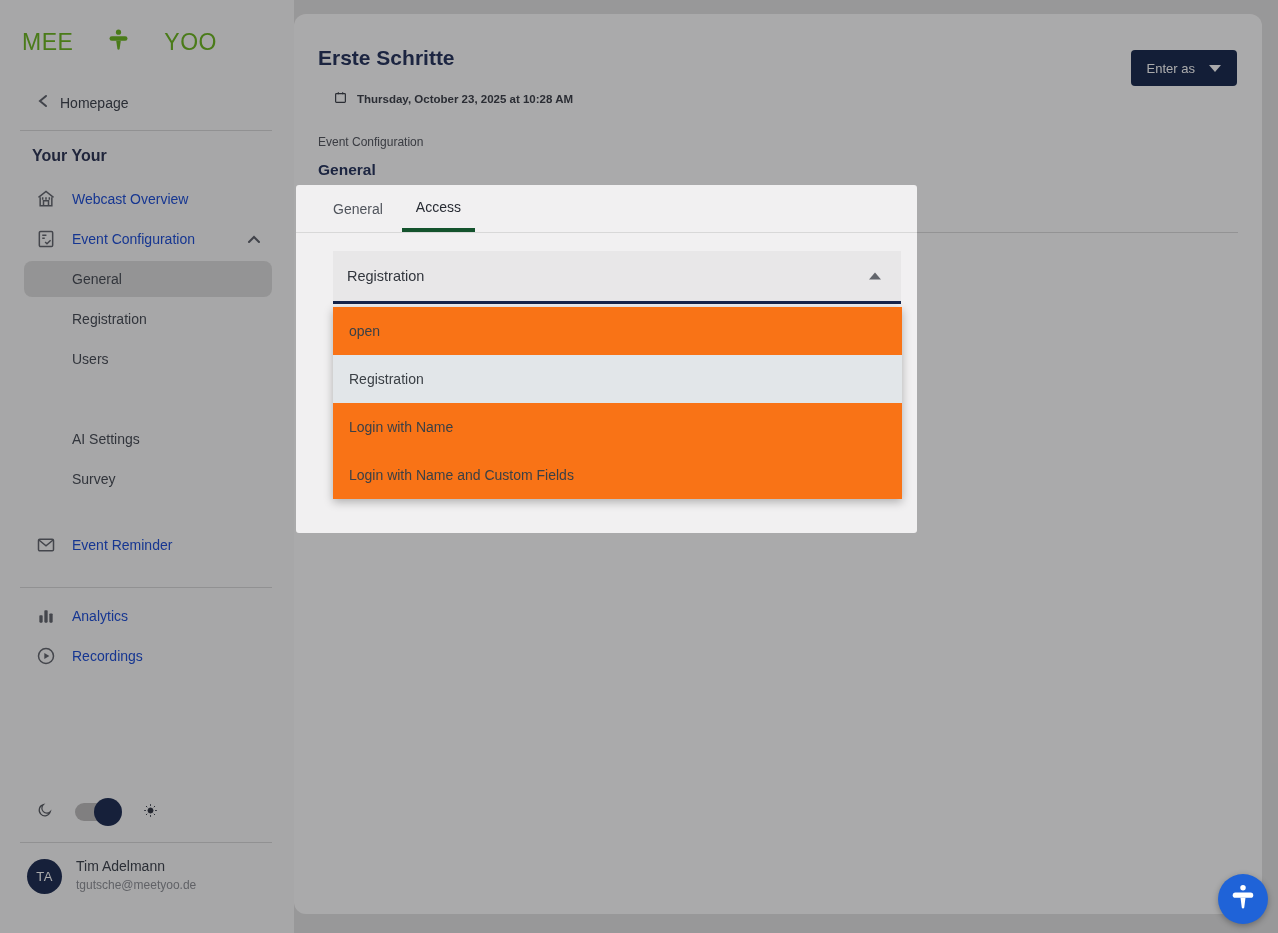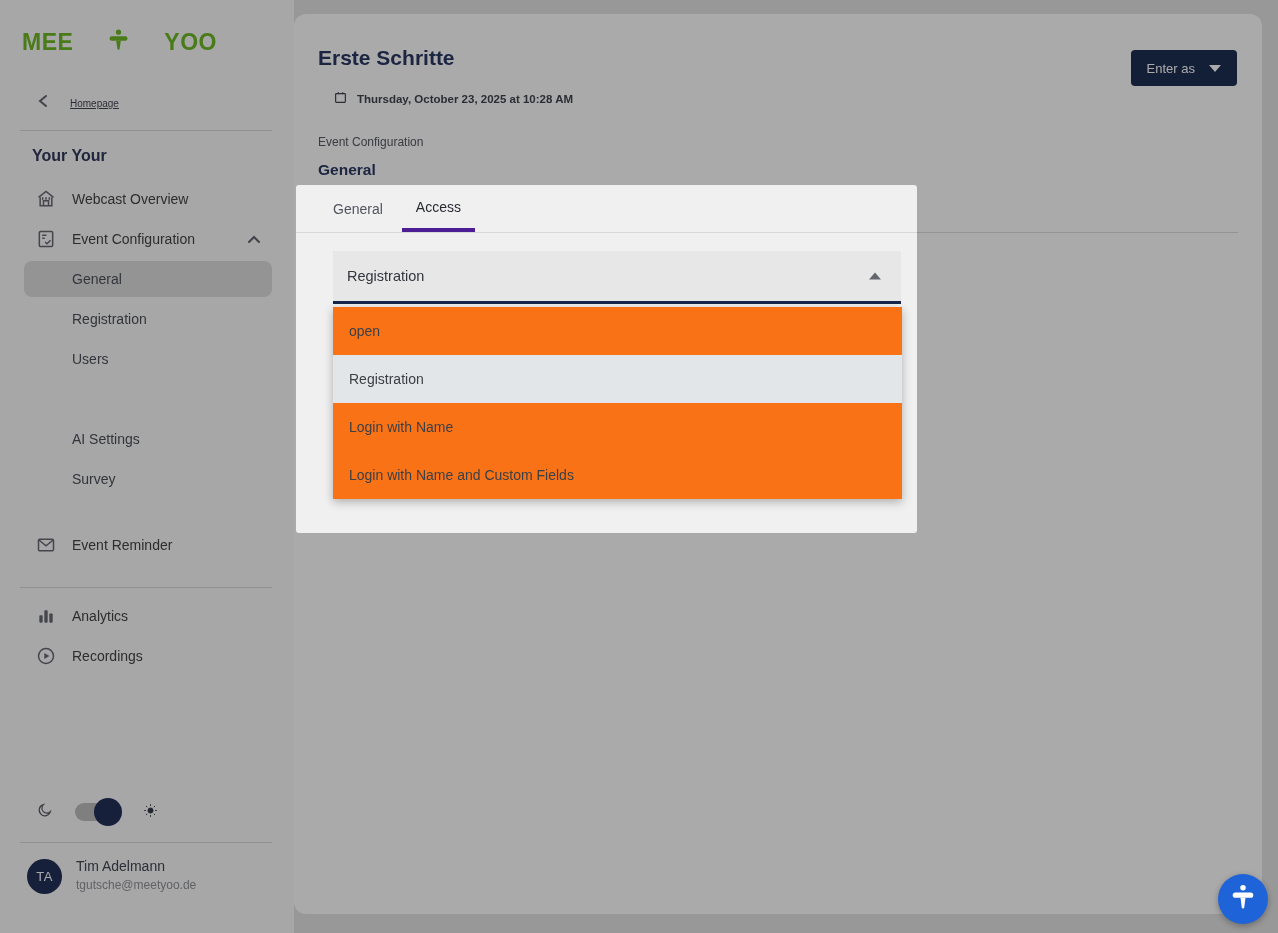--- a/index.html
+++ b/index.html
@@ -2,32 +2,32 @@
 <html><head>
 <meta charset="utf-8">
 <style>
   * { margin:0; padding:0; box-sizing:border-box; }
   html,body { width:1278px; height:933px; }
   body { font-family:"Liberation Sans", sans-serif; background:#e4e3e3; overflow:hidden; }
   .page { position:relative; width:1278px; height:933px; background:#e4e3e3; }
 
   
   .sidebar { position:absolute; left:0; top:0; width:294px; height:933px; background:#fafafa; }
-  .logo { position:absolute; left:22px; top:28px; display:flex; align-items:center; color:#6cb71f; font-weight:bold; font-size:23px; letter-spacing:.5px;gap:35px; }
+  .logo { position:absolute; left:22px; top:28px; display:flex; align-items:center; color:#6cb71f; font-weight:normal; font-size:23px; letter-spacing:.5px;gap:35px; }
   .logo .ltxt { line-height:1; }
   .logo svg { margin:0 1px; }
   .homepage-row { position:absolute; left:0; top:88px; width:294px; height:30px; display:flex; align-items:center; cursor:pointer; }
   .homepage-row .chev { margin-left:38px; color:#5e626b; }
-  .homepage-row .lbl { margin-left:22px; font-size:10px; color:#3d424c;text-decoration:underline; }
+  .homepage-row .lbl { margin-left:12px; font-size:14px; color:#3d424c; }
   .sdivider { position:absolute; left:20px; width:252px; height:1px; background:#d9d9d9; }
   .sec-title { position:absolute; left:32px; top:147px; font-size:16px; font-weight:bold; color:#2b3454; }
 
   .srow { position:absolute; left:0; width:294px; height:40px; display:flex; align-items:center; cursor:pointer; }
   .srow .icon { width:20px; height:20px; margin-left:36px; color:#63666e; flex:0 0 20px; }
-  .srow .slbl { margin-left:16px; font-size:14px; color:#404040; }
+  .srow .slbl { margin-left:16px; font-size:14px; color:#1d4ed8; }
   .srow .sub { margin-left:72px; font-size:14px; color:#474c55; }
   .srow .chevr { position:absolute; right:33px; color:#5e626b; }
   .srow.selected-bg { left:24px; width:248px; height:36px; background:#dededd; border-radius:8px; }
   .srow.selected-bg .sub { margin-left:48px; }
 
   
   .theme-row { position:absolute; left:0; top:794px; width:294px; height:36px; display:flex; align-items:center; }
   .theme-row .moon { margin-left:37px; color:#55585f; }
   .switch { position:relative; margin-left:22px; width:40px; height:18px; background:#bfbebe; border-radius:9px; cursor:pointer; }
   .switch .knob { position:absolute; right:-7px; top:-5px; width:28px; height:28px; border-radius:50%; background:#1d2c52; }
@@ -51,21 +51,21 @@
   .underlying-tabline { position:absolute; left:24px; top:218px; width:920px; height:1px; background:#dcdcdc; }
 
   
   .overlay { position:absolute; inset:0; background:rgba(12,12,14,0.35); z-index:50; }
 
   
   .spotlight { position:absolute; left:296px; top:185px; width:621px; height:348px; background:#f1f0f1; border-radius:3px; z-index:60; }
   .tabs { position:relative; height:48px; border-bottom:1px solid #d8d8d8; display:flex; align-items:stretch; padding-left:37px; }
   .tab { display:flex; align-items:center; font-size:14px; color:#50545c; cursor:pointer; }
   .tab.general { margin-right:19px; }
-  .tab.active { padding:0 14px; color:#272b33; border-bottom:4px solid #4c1d95; }
+  .tab.active { padding:0 14px; color:#272b33; border-bottom:4px solid #14532d; }
   .select-field { position:absolute; left:37px; top:66px; width:568px; height:53px; background:#e8e7e8; border-bottom:3px solid #16254c; cursor:pointer; }
   .select-field .sel-label { position:absolute; left:14px; top:50%; transform:translateY(-50%); font-size:14.5px; color:#32363d; }
   .select-field .tri-up { position:absolute; right:20px; top:50%; transform:translateY(-50%); width:0; height:0; border-left:6px solid transparent; border-right:6px solid transparent; border-bottom:7px solid #63666c; }
   .dropdown { position:absolute; left:37px; top:122px; width:569px; background:#f97316; box-shadow:0 3px 9px rgba(0,0,0,0.28); z-index:61; }
   .option { height:48px; display:flex; align-items:center; padding-left:16px; font-size:14px; color:#3b4046; cursor:pointer; }
   .option.highlight { background:#e2e6e9; }
 
   
   .fab { position:absolute; left:1218px; top:874px; width:50px; height:50px; border-radius:50%; background:#1f63d8; z-index:70; display:flex; align-items:center; justify-content:center; cursor:pointer; box-shadow:0 2px 6px rgba(0,0,0,0.3); }
 </style>

